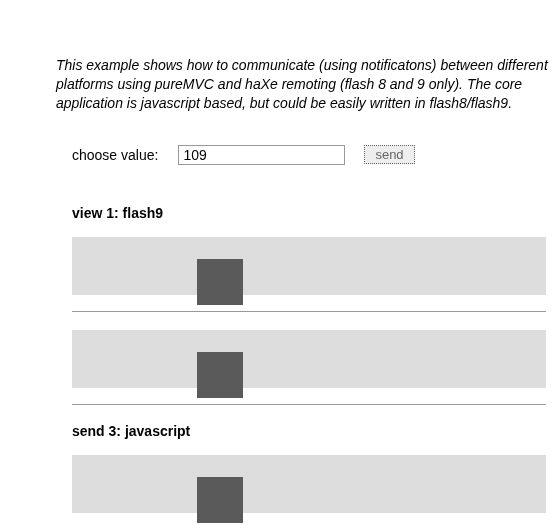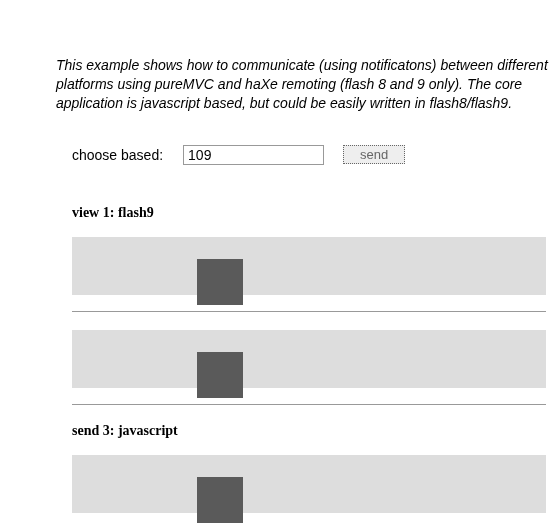--- a/index.html
+++ b/index.html
@@ -21,45 +21,44 @@
     }
     .form-row {
       display: flex;
       align-items: center;
       margin-bottom: 24px;
     }
     .form-label {
       margin-right: 4px;
     }
     .value-input {
-      width: 141px;
+      width: 167px;
       height: 20px;
       padding: 1px 4px;
       border: 1px solid #999;
       font-size: 14px;
       font-family: inherit;
     }
     .send-button {
       margin-left: 3px;
-      padding: 1px 16px;
+      padding: 1px 10px;
       background: #eee;
       border: 1px dotted #666;
       font-size: 13px;
       color: #666;
       font-family: inherit;
       cursor: pointer;
     }
     .view-section {
       margin-bottom: 18px;
     }
     .view-title {
       font-weight: bold;
       font-size: 14px;
       margin-bottom: 14px;
-      font-family: Liberation Serif, serif;
     }
     .view-canvas {
       background: #ddd;
       height: 58px;
       position: relative;
     }
     .block {
       position: absolute;
       width: 46px;
       height: 46px;
@@ -71,21 +70,21 @@
       border-top: 1px solid #999;
       margin-top: 3px;
     }
   </style>
 </head>
 <body>
 
 <p class="intro">This example shows how to communicate (using notificatons) between different platforms using pureMVC and haXe remoting (flash 8 and 9 only). The core application is javascript based, but could be easily written in flash8/flash9.</p>
 
 <div class="form-row">
-  <span class="form-label">choose based:</span>
+  <span class="form-label">choose value:</span>
   <input class="value-input" type="text" value="109" style="">
   <button class="send-button">send</button>
 </div>
 
 <div class="view-section">
   <div class="view-title">view 1: flash9</div>
   <div class="view-canvas">
     <div class="block" style="left: 109px;"></div>
   </div>
   <hr class="divider">

